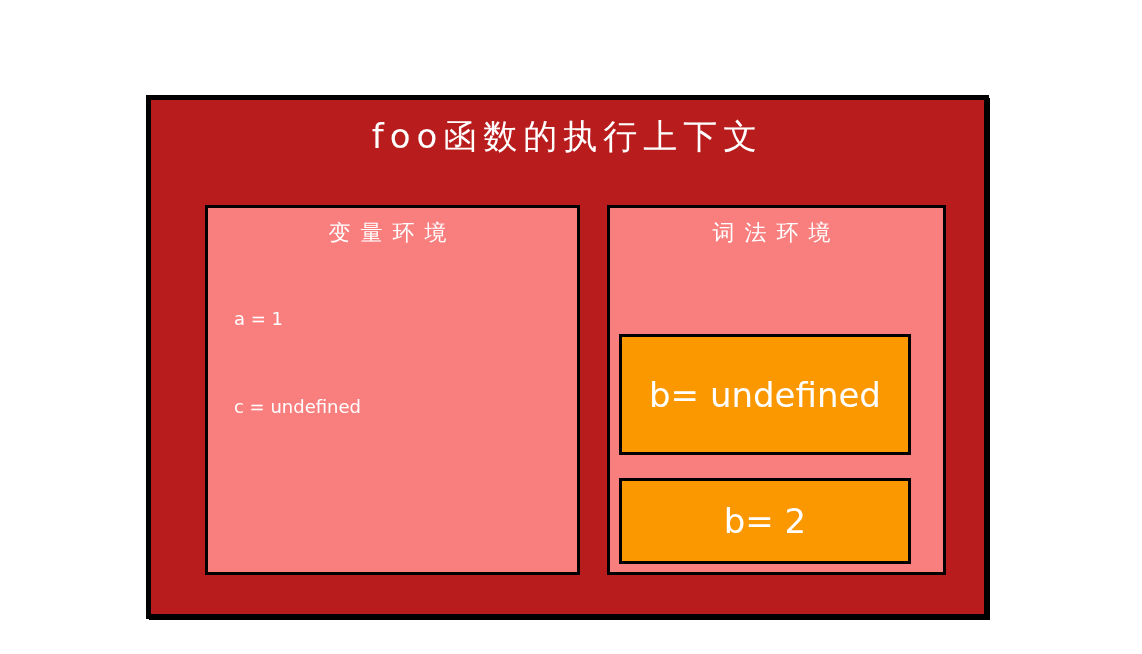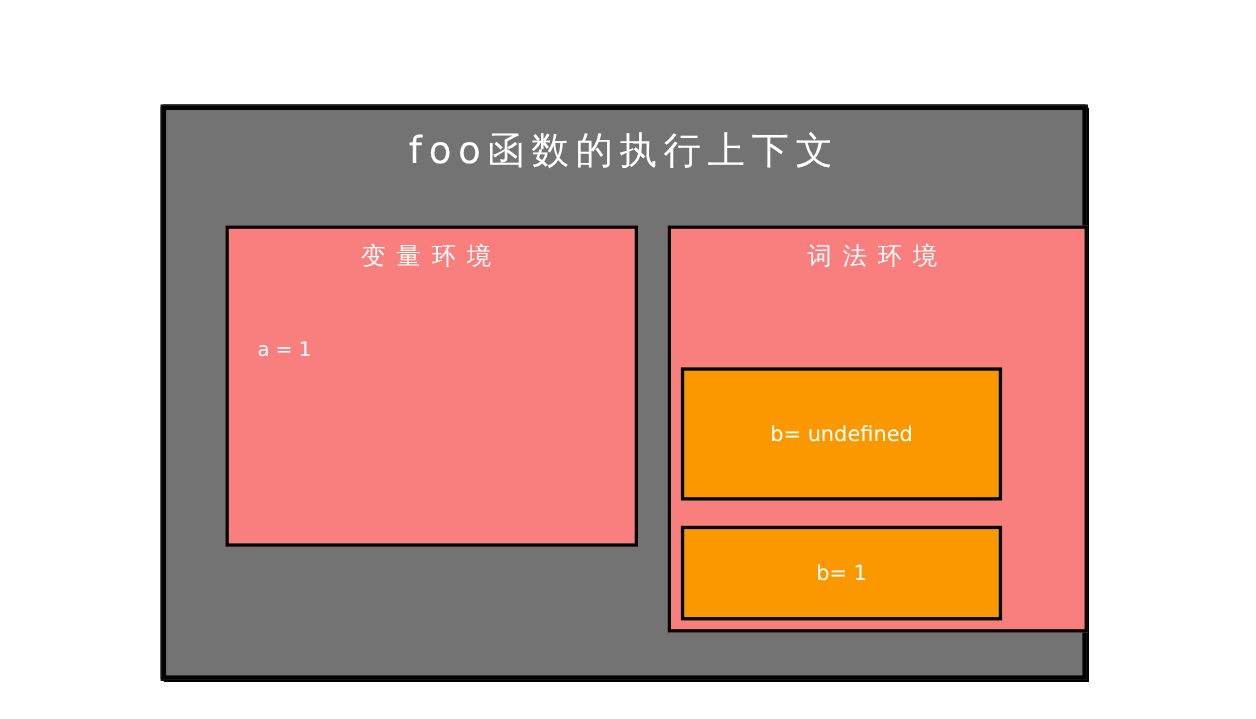--- a/index.html
+++ b/index.html
@@ -14,21 +14,21 @@
     background: #ffffff;
     overflow: hidden;
   }
   
   .context-box {
     position: absolute;
     left: 147px;
     top: 96px;
     width: 841px;
     height: 522px;
-    background: #737373;
+    background: #b91c1c;
     border: 4px solid #000000;
     box-shadow: 2px 2px 0 0 #000000, -1px -1px 0 0 #000000, 1px -1px 0 0 #000000, -1px 1px 0 0 #000000;
   }
   .context-title {
     position: absolute;
     left: 0;
     top: 14px;
     width: 100%;
     text-align: center;
     color: #ffffff;
@@ -39,26 +39,26 @@
   
   .env-box {
     position: absolute;
     background: #F97F7F;
     border: 3px solid #000000;
   }
   .variable-env {
     left: 54px;
     top: 105px;
     width: 375px;
-    height: 292px;
+    height: 370px;
   }
   .lexical-env {
     left: 456px;
     top: 105px;
-    width: 382px;
+    width: 339px;
     height: 370px;
   }
   .env-title {
     position: absolute;
     left: 0;
     top: 10px;
     width: 100%;
     text-align: center;
     color: #ffffff;
     font-size: 22px;
@@ -83,45 +83,46 @@
     border: 3px solid #000000;
     display: flex;
     flex-direction: column;
     justify-content: center;
     align-items: center;
   }
   .scope-block.block-0 { top: 126px; height: 121px; }
   .scope-block.block-1 { top: 270px; height: 86px; }
   .scope-line {
     color: #ffffff;
-    font-size: 19px;
+    font-size: 34px;
     line-height: 42px;
     text-align: right;
     white-space: nowrap;
   }
 </style>
 </head>
 <body>
 
 <div class="canvas">
   <div class="context-box">
 
     <div class="context-title">foo函数的执行上下文</div>
 
     <div class="env-box variable-env">
       <div class="env-title">变量环境</div>
       <div class="env-entry entry-0">a = 1</div>
+      <div class="env-entry entry-1">c = undefined</div>
     </div>
 
     <div class="env-box lexical-env">
       <div class="env-title">词法环境</div>
 
       <div class="scope-block block-0">
         <div class="scope-line">b= undefined</div>
       </div>
 
       <div class="scope-block block-1">
-        <div class="scope-line">b= 1</div>
+        <div class="scope-line">b= 2</div>
       </div>
     </div>
 
   </div>
 </div>
 
 </body></html>

